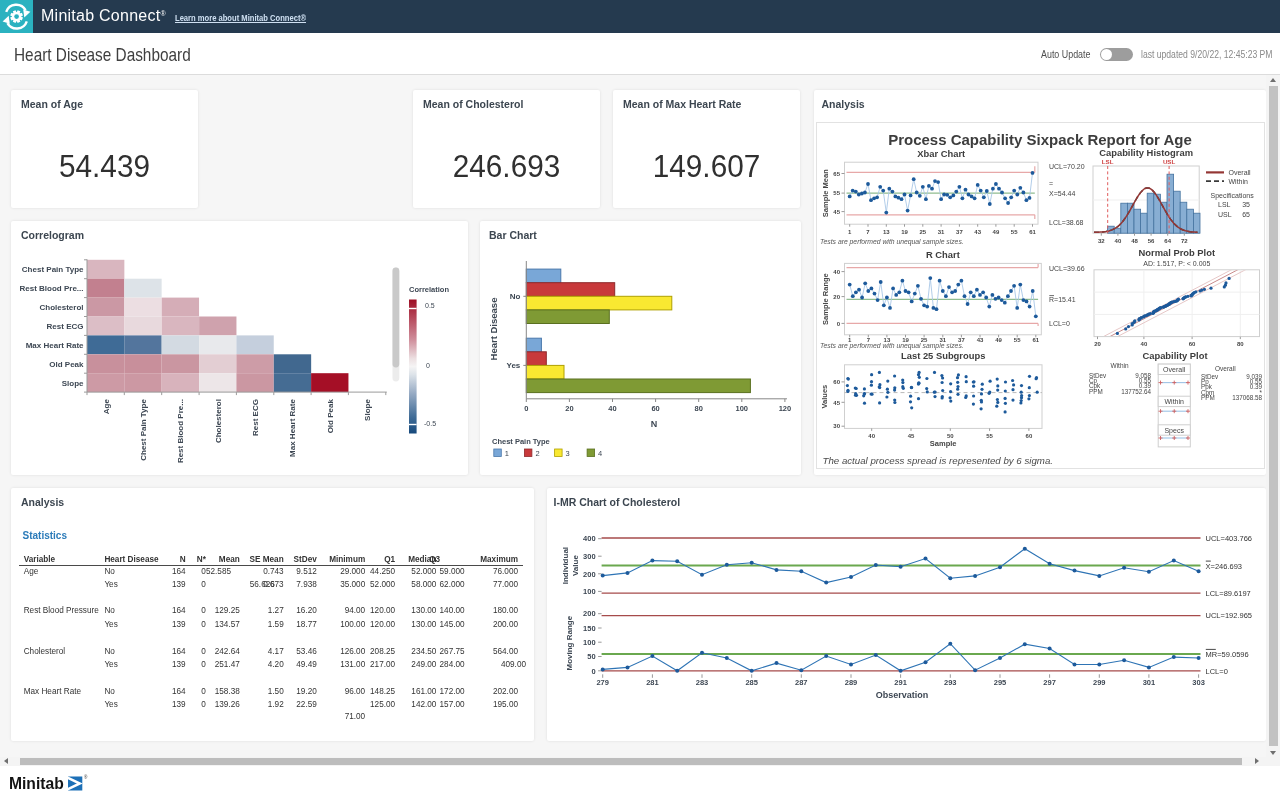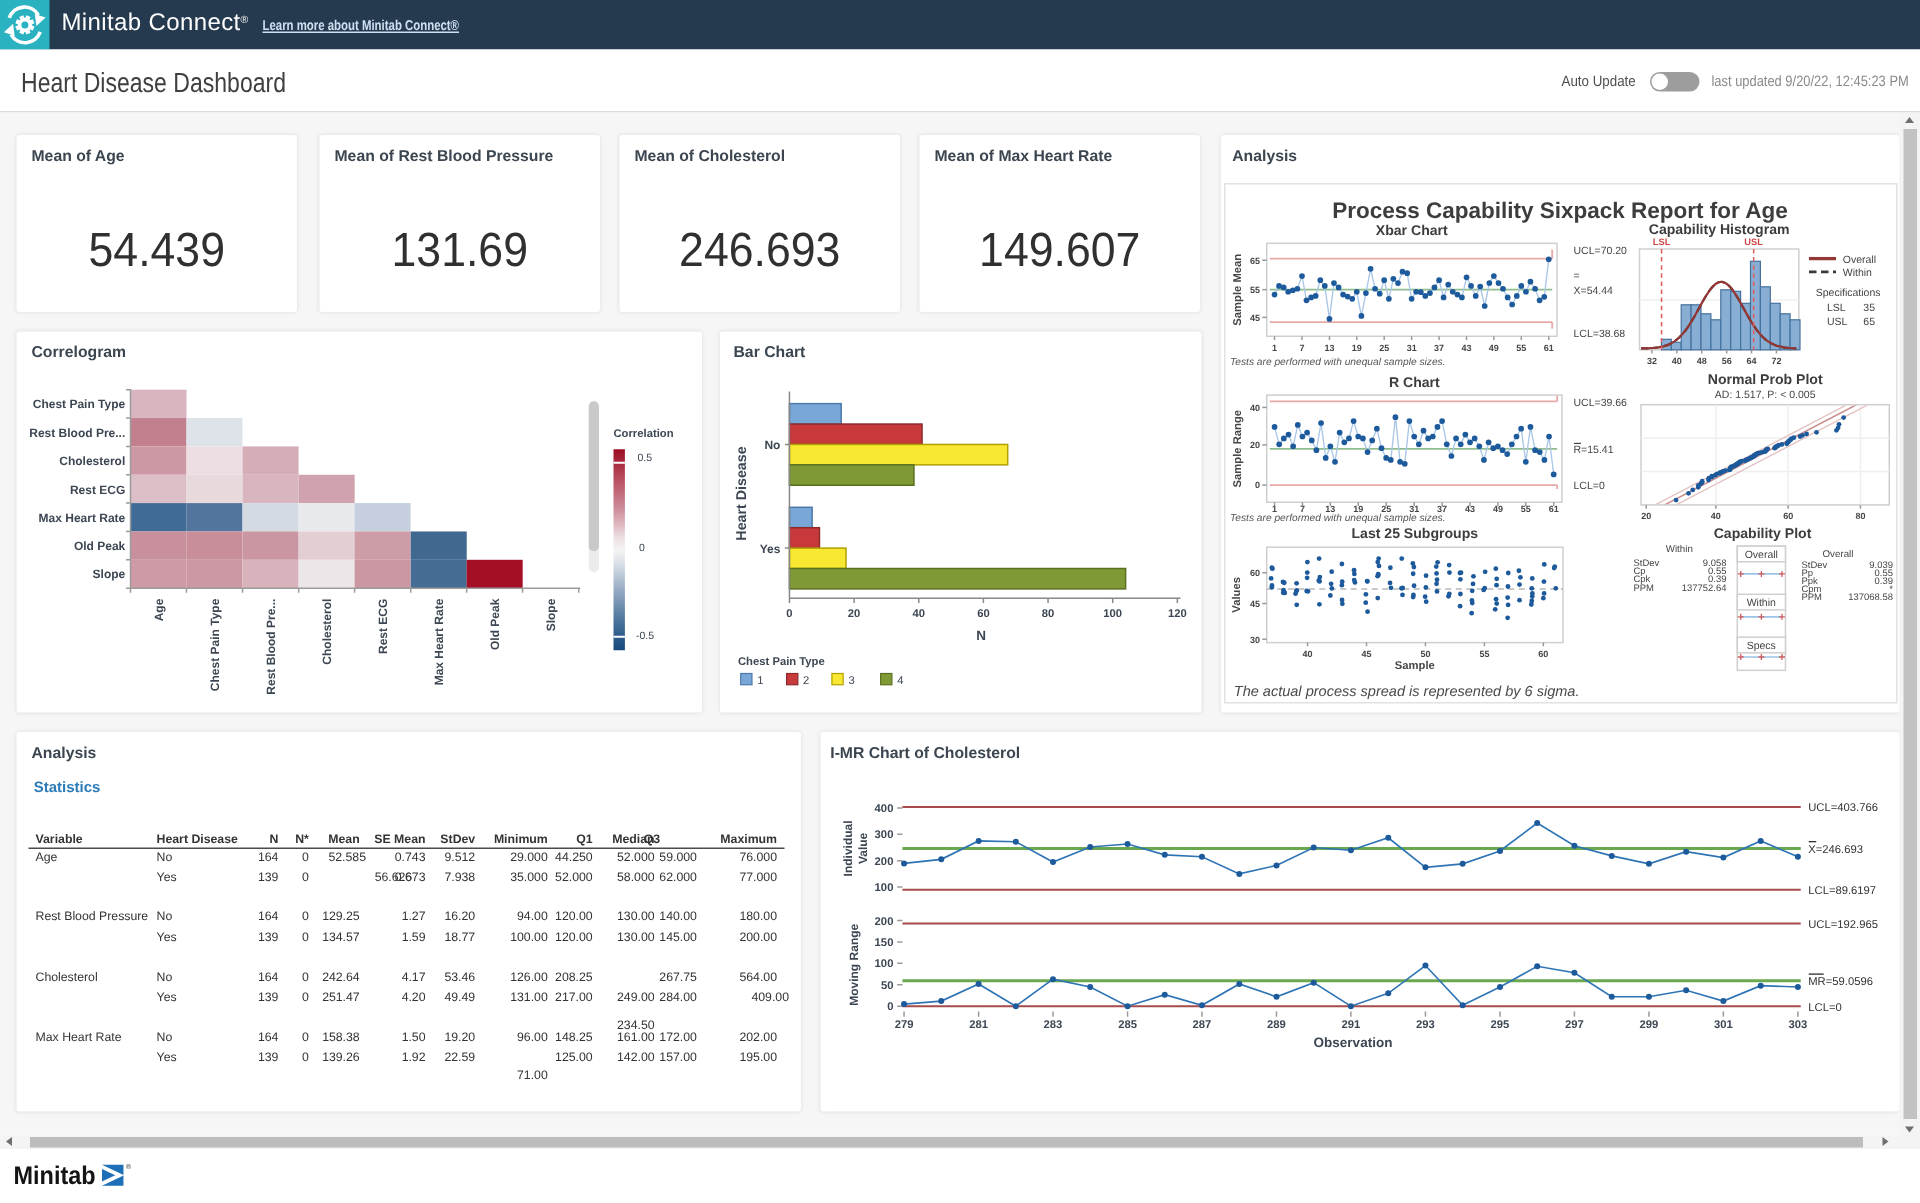--- a/index.html
+++ b/index.html
@@ -67,24 +67,20 @@
     <span class="au">Auto Update</span>
     <div class="toggle">
       <div class="knob"></div>
     </div>
     <span class="lu">last updated 9/20/22, 12:45:23 PM</span>
   </div>
 <div class="main">
 <div class="card" style="left:11px;top:14.5px;width:187px;height:118px">
 <span class="ct" style="left:10px;top:8px">Mean of Age</span>
 <div class="kpi" style="top:58px">54.439</div>
-    </div>
-<div class="card" style="left:213px;top:14.5px;width:187px;height:118px">
-<span class="ct" style="left:10px;top:8px">Mean of Rest Blood Pressure</span>
-<div class="kpi" style="top:58px">131.69</div>
     </div>
 <div class="card" style="left:413px;top:14.5px;width:187px;height:118px">
 <span class="ct" style="left:10px;top:8px">Mean of Cholesterol</span>
 <div class="kpi" style="top:58px">246.693</div>
     </div>
 <div class="card" style="left:613px;top:14.5px;width:187px;height:118px">
 <span class="ct" style="left:10px;top:8px">Mean of Max Heart Rate</span>
 <div class="kpi" style="top:58px">149.607</div>
     </div>
 <div class="card" style="left:11px;top:145.5px;width:456.5px;height:254px">
@@ -775,39 +771,39 @@
         <line x1="346.5" y1="346.0" x2="346.5" y2="350.0" stroke="#d06060" stroke-width="0.9"></line>
         <line x1="358.25" y1="348.0" x2="362.25" y2="348.0" stroke="#d06060" stroke-width="0.9"></line>
         <line x1="360.25" y1="346.0" x2="360.25" y2="350.0" stroke="#d06060" stroke-width="0.9"></line>
         <line x1="372.0" y1="348.0" x2="376.0" y2="348.0" stroke="#d06060" stroke-width="0.9"></line>
         <line x1="374.0" y1="346.0" x2="374.0" y2="350.0" stroke="#d06060" stroke-width="0.9"></line>
         <text x="8.5" y="374" font-size="9.7" font-style="italic" fill="#4a4a4a">The actual process spread is represented by 6 sigma.</text>
       </svg>
     </div>
 <div class="card" style="left:11px;top:413px;width:522.5px;height:252.5px">
       <span class="ct" style="left:10px;top:8px">Analysis</span>
-      <span class="abs" style="left:11.5px;top:32px;font-size:10px;font-weight:700;color:#2b7bb9">Statistics</span>
+      <span class="abs" style="left:11.5px;top:42px;font-size:10px;font-weight:700;color:#2b7bb9">Statistics</span>
       <span class="tbl" style="left:12.7px;top:66.6px;font-weight:700;">Variable</span>
       <span class="tbl" style="left:93.4px;top:66.6px;font-weight:700;">Heart Disease</span>
       <span class="tbl" style="left:114.6px;top:66.6px;width:60px;text-align:right;font-weight:700;">N</span>
       <span class="tbl" style="left:134.9px;top:66.6px;width:60px;text-align:right;font-weight:700;">N*</span>
       <span class="tbl" style="left:168.8px;top:66.6px;width:60px;text-align:right;font-weight:700;">Mean</span>
       <span class="tbl" style="left:212.7px;top:66.6px;width:60px;text-align:right;font-weight:700;">SE Mean</span>
       <span class="tbl" style="left:245.8px;top:66.6px;width:60px;text-align:right;font-weight:700;">StDev</span>
       <span class="tbl" style="left:294.2px;top:66.6px;width:60px;text-align:right;font-weight:700;">Minimum</span>
       <span class="tbl" style="left:324.1px;top:66.6px;width:60px;text-align:right;font-weight:700;">Q1</span>
       <span class="tbl" style="left:365.4px;top:66.6px;width:60px;text-align:right;font-weight:700;">Median</span>
       <span class="tbl" style="left:393.6px;top:66.6px;width:60px;text-align:center;font-weight:700;">Q3</span>
       <span class="tbl" style="left:447.0px;top:66.6px;width:60px;text-align:right;font-weight:700;">Maximum</span>
       <div class="abs" style="left:8px;top:77px;width:504px;height:0;border-top:1px solid #4a4a4a"></div>
       <span class="tbl" style="left:12.7px;top:78.7px;">Age</span>
       <span class="tbl" style="left:93.4px;top:78.7px;">No</span>
       <span class="tbl" style="left:114.6px;top:78.7px;width:60px;text-align:right;">164</span>
       <span class="tbl" style="left:134.9px;top:78.7px;width:60px;text-align:right;">0</span>
-      <span class="tbl" style="left:173px;top:78.7px;width:60px;text-align:right;">52.585</span>
+      <span class="tbl" style="left:160px;top:78.7px;width:60px;text-align:right;">52.585</span>
       <span class="tbl" style="left:212.7px;top:78.7px;width:60px;text-align:right;">0.743</span>
       <span class="tbl" style="left:245.8px;top:78.7px;width:60px;text-align:right;">9.512</span>
       <span class="tbl" style="left:294.2px;top:78.7px;width:60px;text-align:right;">29.000</span>
       <span class="tbl" style="left:324.1px;top:78.7px;width:60px;text-align:right;">44.250</span>
       <span class="tbl" style="left:365.4px;top:78.7px;width:60px;text-align:right;">52.000</span>
       <span class="tbl" style="left:393.6px;top:78.7px;width:60px;text-align:right;">59.000</span>
       <span class="tbl" style="left:447.0px;top:78.7px;width:60px;text-align:right;">76.000</span>
       <span class="tbl" style="left:12.7px;top:92.3px;"></span>
       <span class="tbl" style="left:93.4px;top:92.3px;">Yes</span>
       <span class="tbl" style="left:114.6px;top:92.3px;width:60px;text-align:right;">139</span>
@@ -846,21 +842,21 @@
       <span class="tbl" style="left:447.0px;top:131.9px;width:60px;text-align:right;">200.00</span>
       <span class="tbl" style="left:12.7px;top:158.8px;">Cholesterol</span>
       <span class="tbl" style="left:93.4px;top:158.8px;">No</span>
       <span class="tbl" style="left:114.6px;top:158.8px;width:60px;text-align:right;">164</span>
       <span class="tbl" style="left:134.9px;top:158.8px;width:60px;text-align:right;">0</span>
       <span class="tbl" style="left:168.8px;top:158.8px;width:60px;text-align:right;">242.64</span>
       <span class="tbl" style="left:212.7px;top:158.8px;width:60px;text-align:right;">4.17</span>
       <span class="tbl" style="left:245.8px;top:158.8px;width:60px;text-align:right;">53.46</span>
       <span class="tbl" style="left:294.2px;top:158.8px;width:60px;text-align:right;">126.00</span>
       <span class="tbl" style="left:324.1px;top:158.8px;width:60px;text-align:right;">208.25</span>
-      <span class="tbl" style="left:365.4px;top:158.8px;width:60px;text-align:right;margin-top:32px;">234.50</span>
+      <span class="tbl" style="left:365.4px;top:158.8px;width:60px;text-align:right;">234.50</span>
       <span class="tbl" style="left:393.6px;top:158.8px;width:60px;text-align:right;">267.75</span>
       <span class="tbl" style="left:447.0px;top:158.8px;width:60px;text-align:right;">564.00</span>
       <span class="tbl" style="left:12.7px;top:172.0px;"></span>
       <span class="tbl" style="left:93.4px;top:172.0px;">Yes</span>
       <span class="tbl" style="left:114.6px;top:172.0px;width:60px;text-align:right;">139</span>
       <span class="tbl" style="left:134.9px;top:172.0px;width:60px;text-align:right;">0</span>
       <span class="tbl" style="left:168.8px;top:172.0px;width:60px;text-align:right;">251.47</span>
       <span class="tbl" style="left:212.7px;top:172.0px;width:60px;text-align:right;">4.20</span>
       <span class="tbl" style="left:245.8px;top:172.0px;width:60px;text-align:right;">49.49</span>
       <span class="tbl" style="left:294.2px;top:172.0px;width:60px;text-align:right;">131.00</span>

